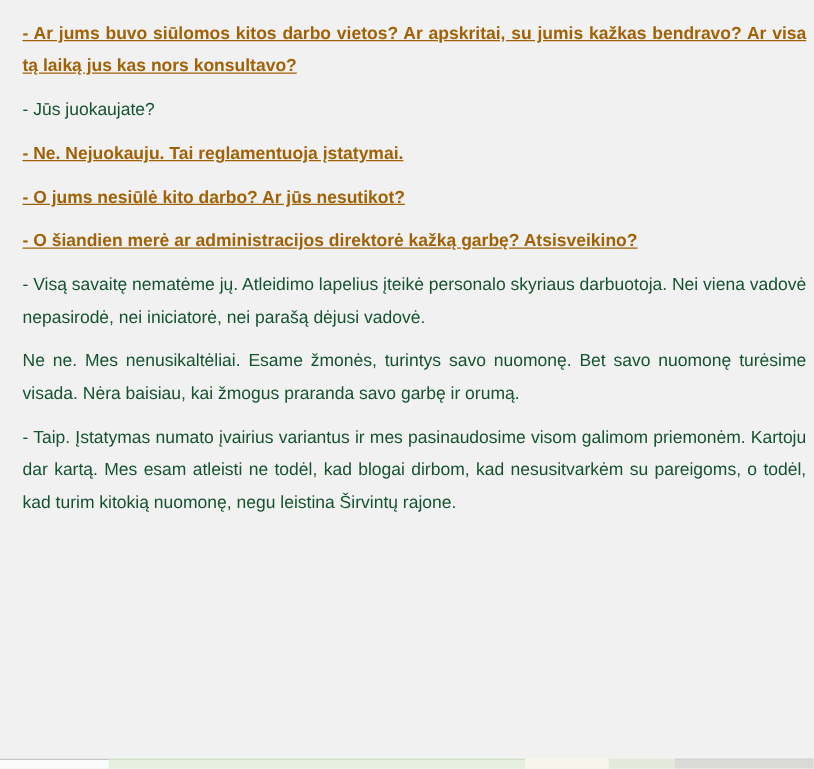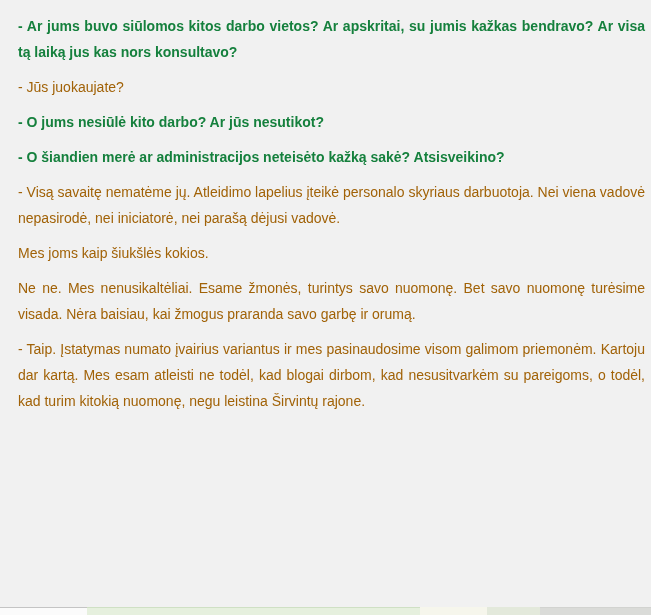--- a/index.html
+++ b/index.html
@@ -14,50 +14,51 @@
   .article {
     box-sizing: border-box;
     width: 651px;
     padding: 13px 6px 0 18px;
     text-align: justify;
   }
   .para {
     margin: 0 0 9px 0;
     font-size: 14px;
     line-height: 26px;
-    color: #a16207;
+    color: #14532d;
     font-weight: normal;
   }
   .para.bold {
     font-weight: bold;
-    color: #15803d;
+    color: #a16207;
+    text-decoration: underline;
   }
   
   .bottom-strip {
     position: absolute;
     left: 0; bottom: 0;
     width: 651px; height: 8px;
   }
   .seg { position: absolute; bottom: 0; height: 8px; box-sizing: border-box; }
   .seg-a { left: 0;   width: 87px;  border-top: 1px solid #c4c4c4; }
   .seg-b { left: 87px; width: 333px; border-top: 1px solid #cfe0c4; }
   .seg-c { left: 420px; width: 67px; }
   .seg-d { left: 487px; width: 53px; }
   .seg-e { left: 540px; width: 111px; border-top: 1px solid #d2d3d0; }
 </style>
 </head>
 <body style="background: rgb(241, 241, 241);">
 
 <div class="article">
   <p class="para bold">- Ar jums buvo siūlomos kitos darbo vietos? Ar apskritai, su jumis kažkas bendravo? Ar visa tą laiką jus kas nors konsultavo?</p>
   <p class="para">- Jūs juokaujate?</p>
+  <p class="para bold">- Ne. Nejuokauju. Tai reglamentuoja įstatymai.</p>
   <p class="para bold">- O jums nesiūlė kito darbo? Ar jūs nesutikot?</p>
-  <p class="para bold">- O šiandien merė ar administracijos neteisėto kažką sakė? Atsisveikino?</p>
+  <p class="para bold">- O šiandien merė ar administracijos direktorė kažką garbę? Atsisveikino?</p>
   <p class="para">- Visą savaitę nematėme jų. Atleidimo lapelius įteikė personalo skyriaus darbuotoja. Nei viena vadovė nepasirodė, nei iniciatorė, nei parašą dėjusi vadovė.</p>
-  <p class="para">Mes joms kaip šiukšlės kokios.</p>
   <p class="para">Ne ne. Mes nenusikaltėliai. Esame žmonės, turintys savo nuomonę. Bet savo nuomonę turėsime visada. Nėra baisiau, kai žmogus praranda savo garbę ir orumą.</p>
   <p class="para">- Taip. Įstatymas numato įvairius variantus ir mes pasinaudosime visom galimom priemonėm.  Kartoju dar kartą. Mes esam atleisti ne todėl, kad blogai dirbom, kad nesusitvarkėm su pareigoms, o todėl, kad turim kitokią nuomonę, negu leistina Širvintų rajone.</p>
 </div>
 
 <div class="bottom-strip">
   <div class="seg seg-a" style="background: rgb(251, 251, 251);"></div>
   <div class="seg seg-b" style="background: rgb(230, 240, 222);"></div>
   <div class="seg seg-c" style="background: rgb(246, 246, 236);"></div>
   <div class="seg seg-d" style="background: rgb(227, 233, 219);"></div>
   <div class="seg seg-e" style="background: rgb(218, 219, 216);"></div>

